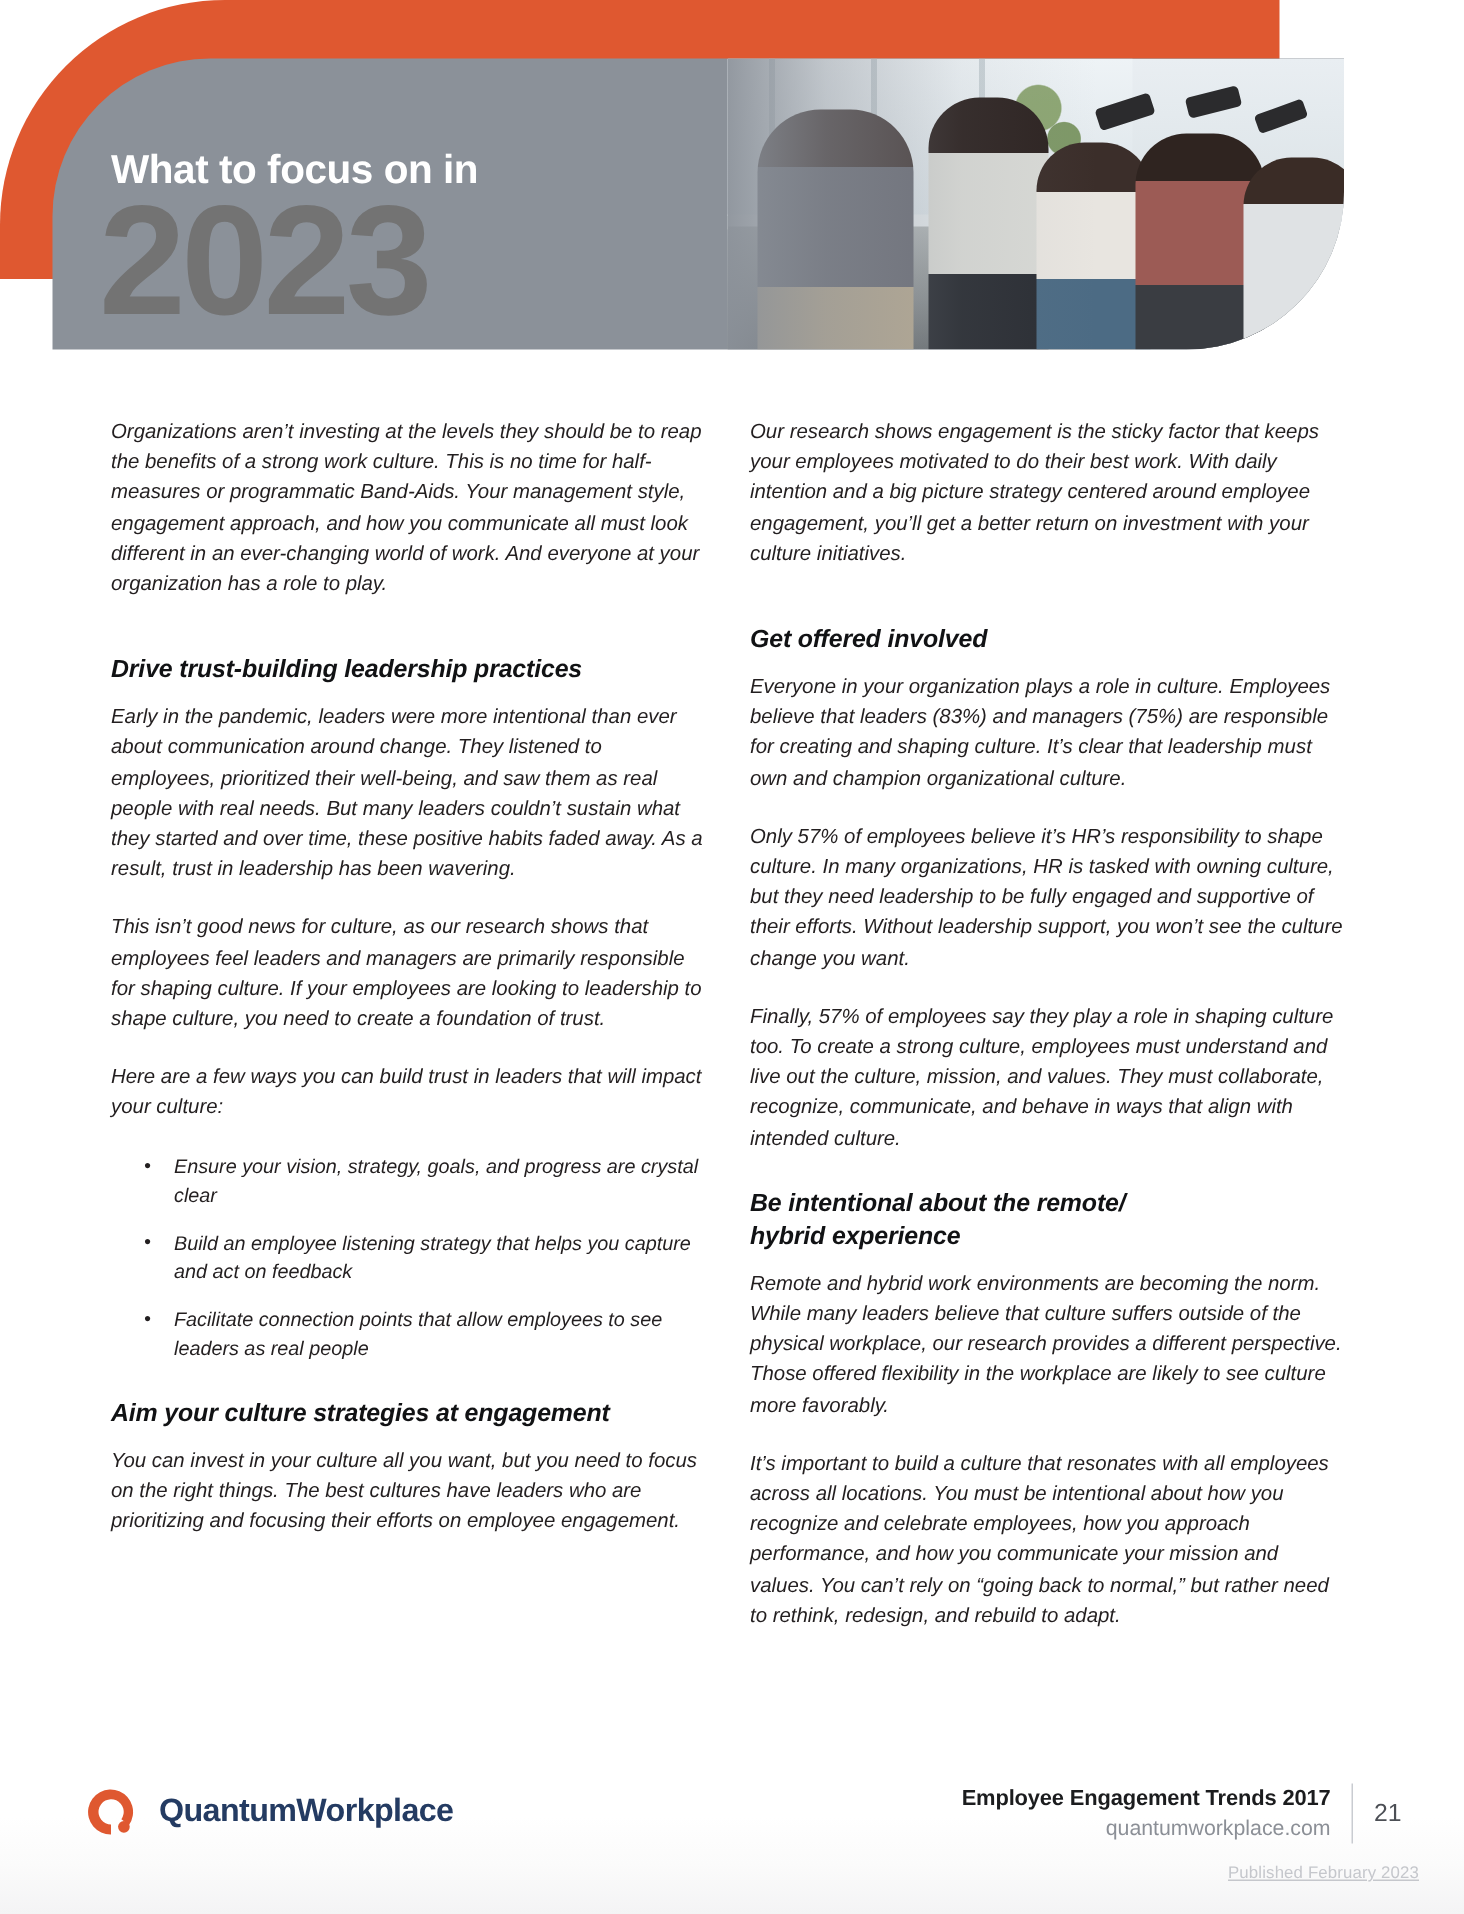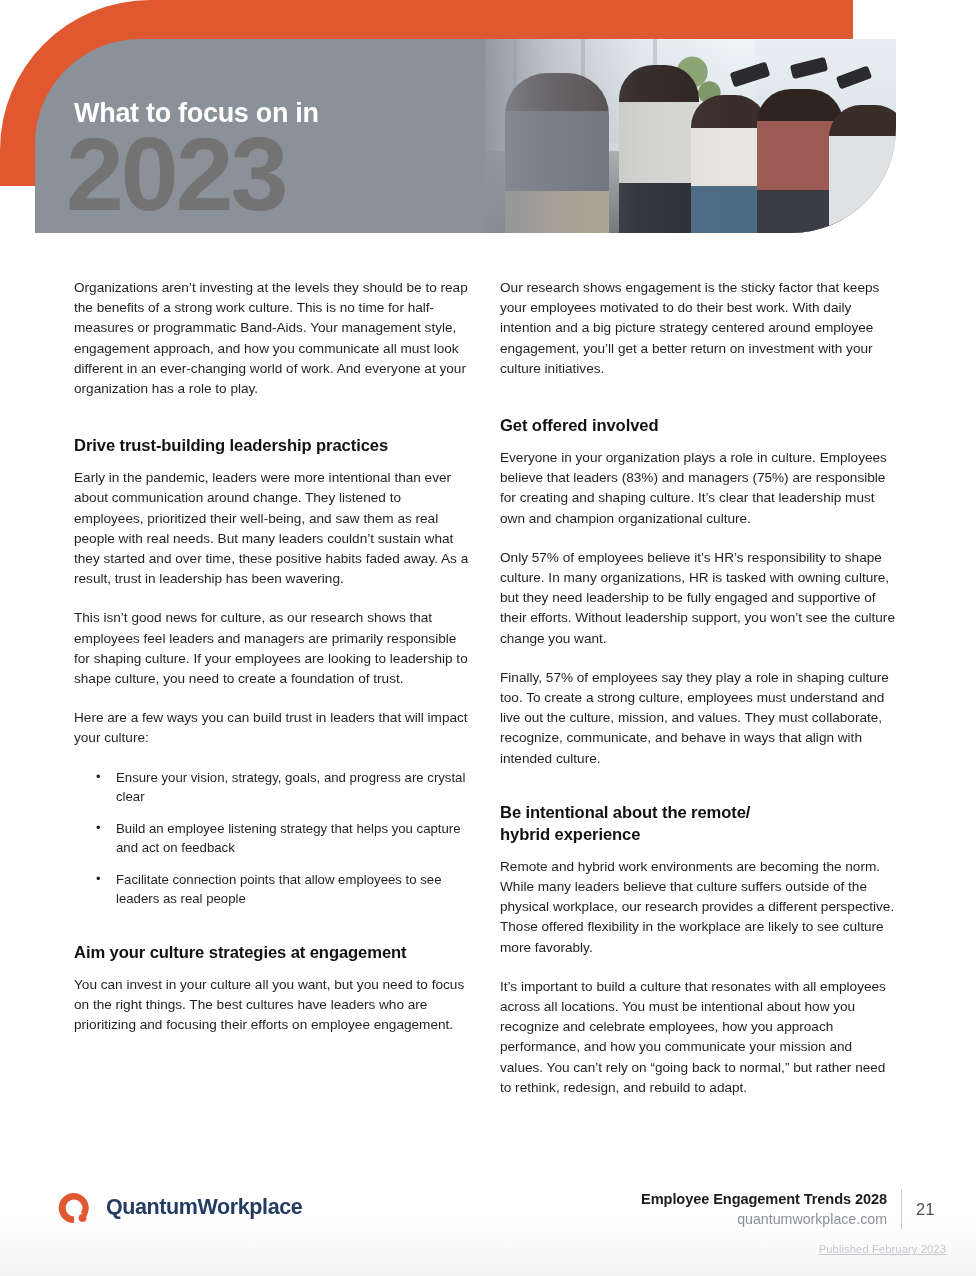--- a/index.html
+++ b/index.html
@@ -152,38 +152,39 @@
   .content {
     position: absolute;
     top: 278px;
     left: 0;
     width: 976px;
   }
   .col {
     position: absolute;
     top: 0;
     width: 396px;
+    font-style: italic;
   }
   .col-left  { left: 74px; }
   .col-right { left: 500px; }
 
   p.body {
     font-size: 13.6px;
     line-height: 20.2px;
     color: #231f20;
     margin-bottom: 19px;
   }
   p.body:last-child { margin-bottom: 4px; }
 
   h2.section {
     font-size: 16.6px;
     font-weight: bold;
     color: #111214;
     line-height: 22px;
-    margin-top: 33px;
+    margin-top: 22px;
     margin-bottom: 11px;
     letter-spacing: -0.1px;
   }
   h2.section.first { margin-top: 36px; }
 
   ul.bullets {
     list-style: none;
     margin: 5px 0 0 0;
     padding: 0;
   }
@@ -363,21 +364,21 @@
       </svg>
     </div>
     <div class="logo-text">
       <span>Quantum</span>
       <span>Workplace</span>
     </div>
   </div>
 
   <div class="footer-right">
     <div class="footer-meta">
-      <div class="footer-title">Employee Engagement Trends 2028</div>
+      <div class="footer-title">Employee Engagement Trends 2017</div>
       <div class="footer-url">quantumworkplace.com</div>
     </div>
     <div class="footer-divider"></div>
     <div class="footer-page">21</div>
   </div>
 
   <div class="footer-published">Published February 2023</div>
 
 </div>
 

